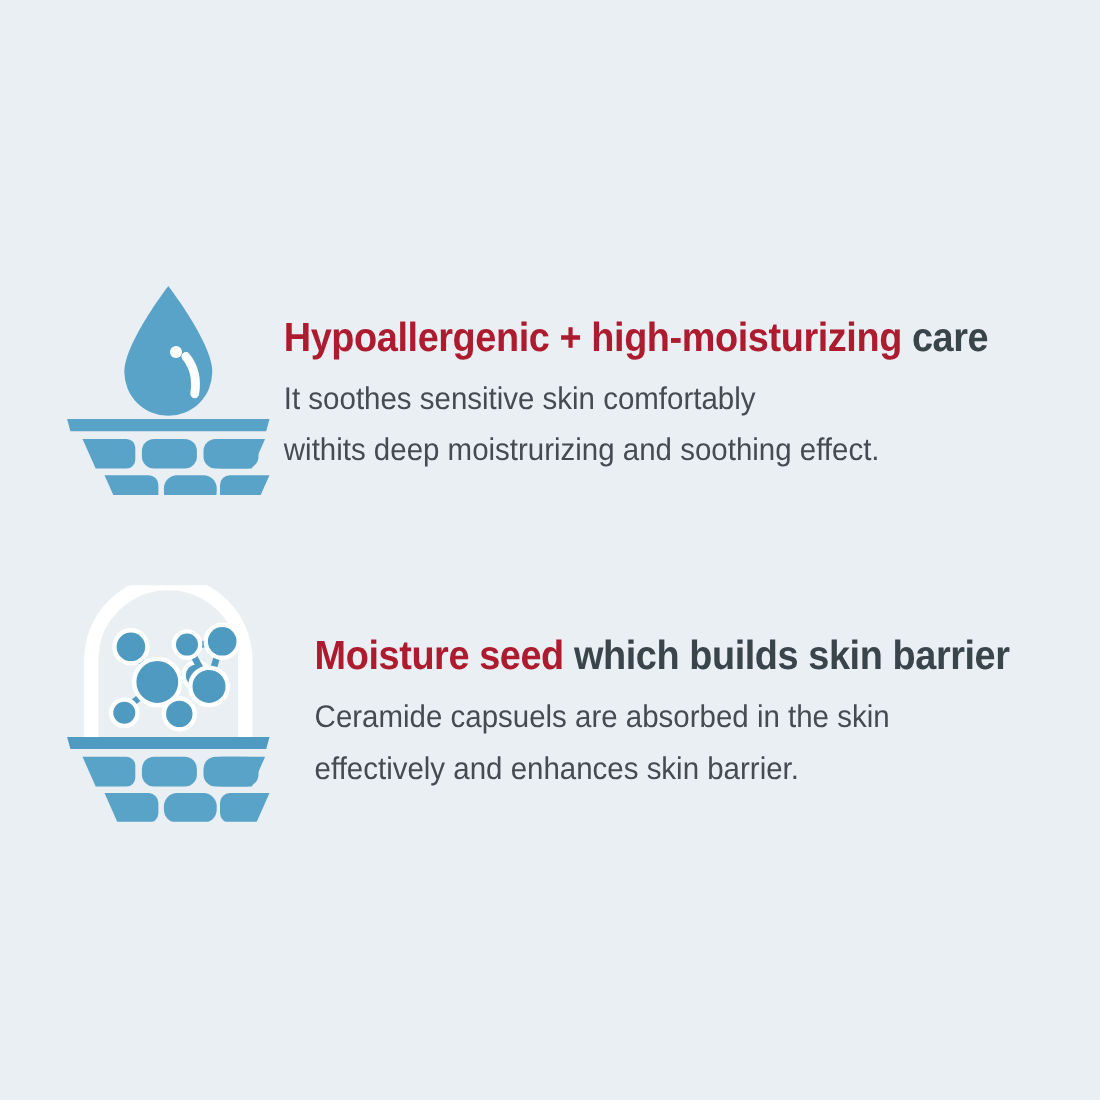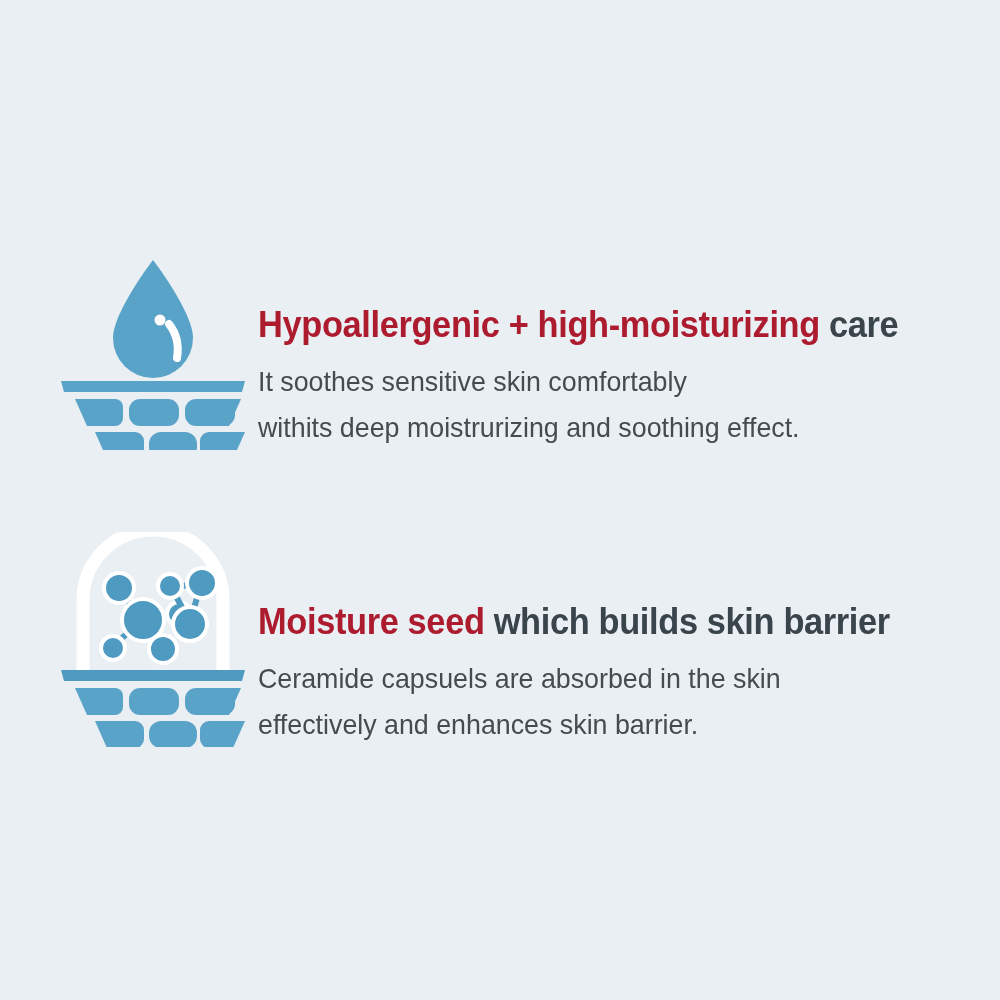--- a/index.html
+++ b/index.html
@@ -17,24 +17,24 @@
     position: relative;
     width: 1000px;
     height: 1000px;
     background: #eaeff3;
   }
 
   
   .feature {
     position: absolute;
     display: flex;
-    align-items: flex-end;
+    align-items: center;
   }
   .feature-1 { left: 48px; top: 250px; }
-  .feature-2 { left: 48px; top: 532px; }
+  .feature-2 { left: 48px; top: 532px; gap: 28px; }
 
   .icon-slot {
     width: 210px;
     flex: 0 0 210px;
     display: flex;
     justify-content: center;
     align-items: flex-start;
   }
 
   .text-slot {

